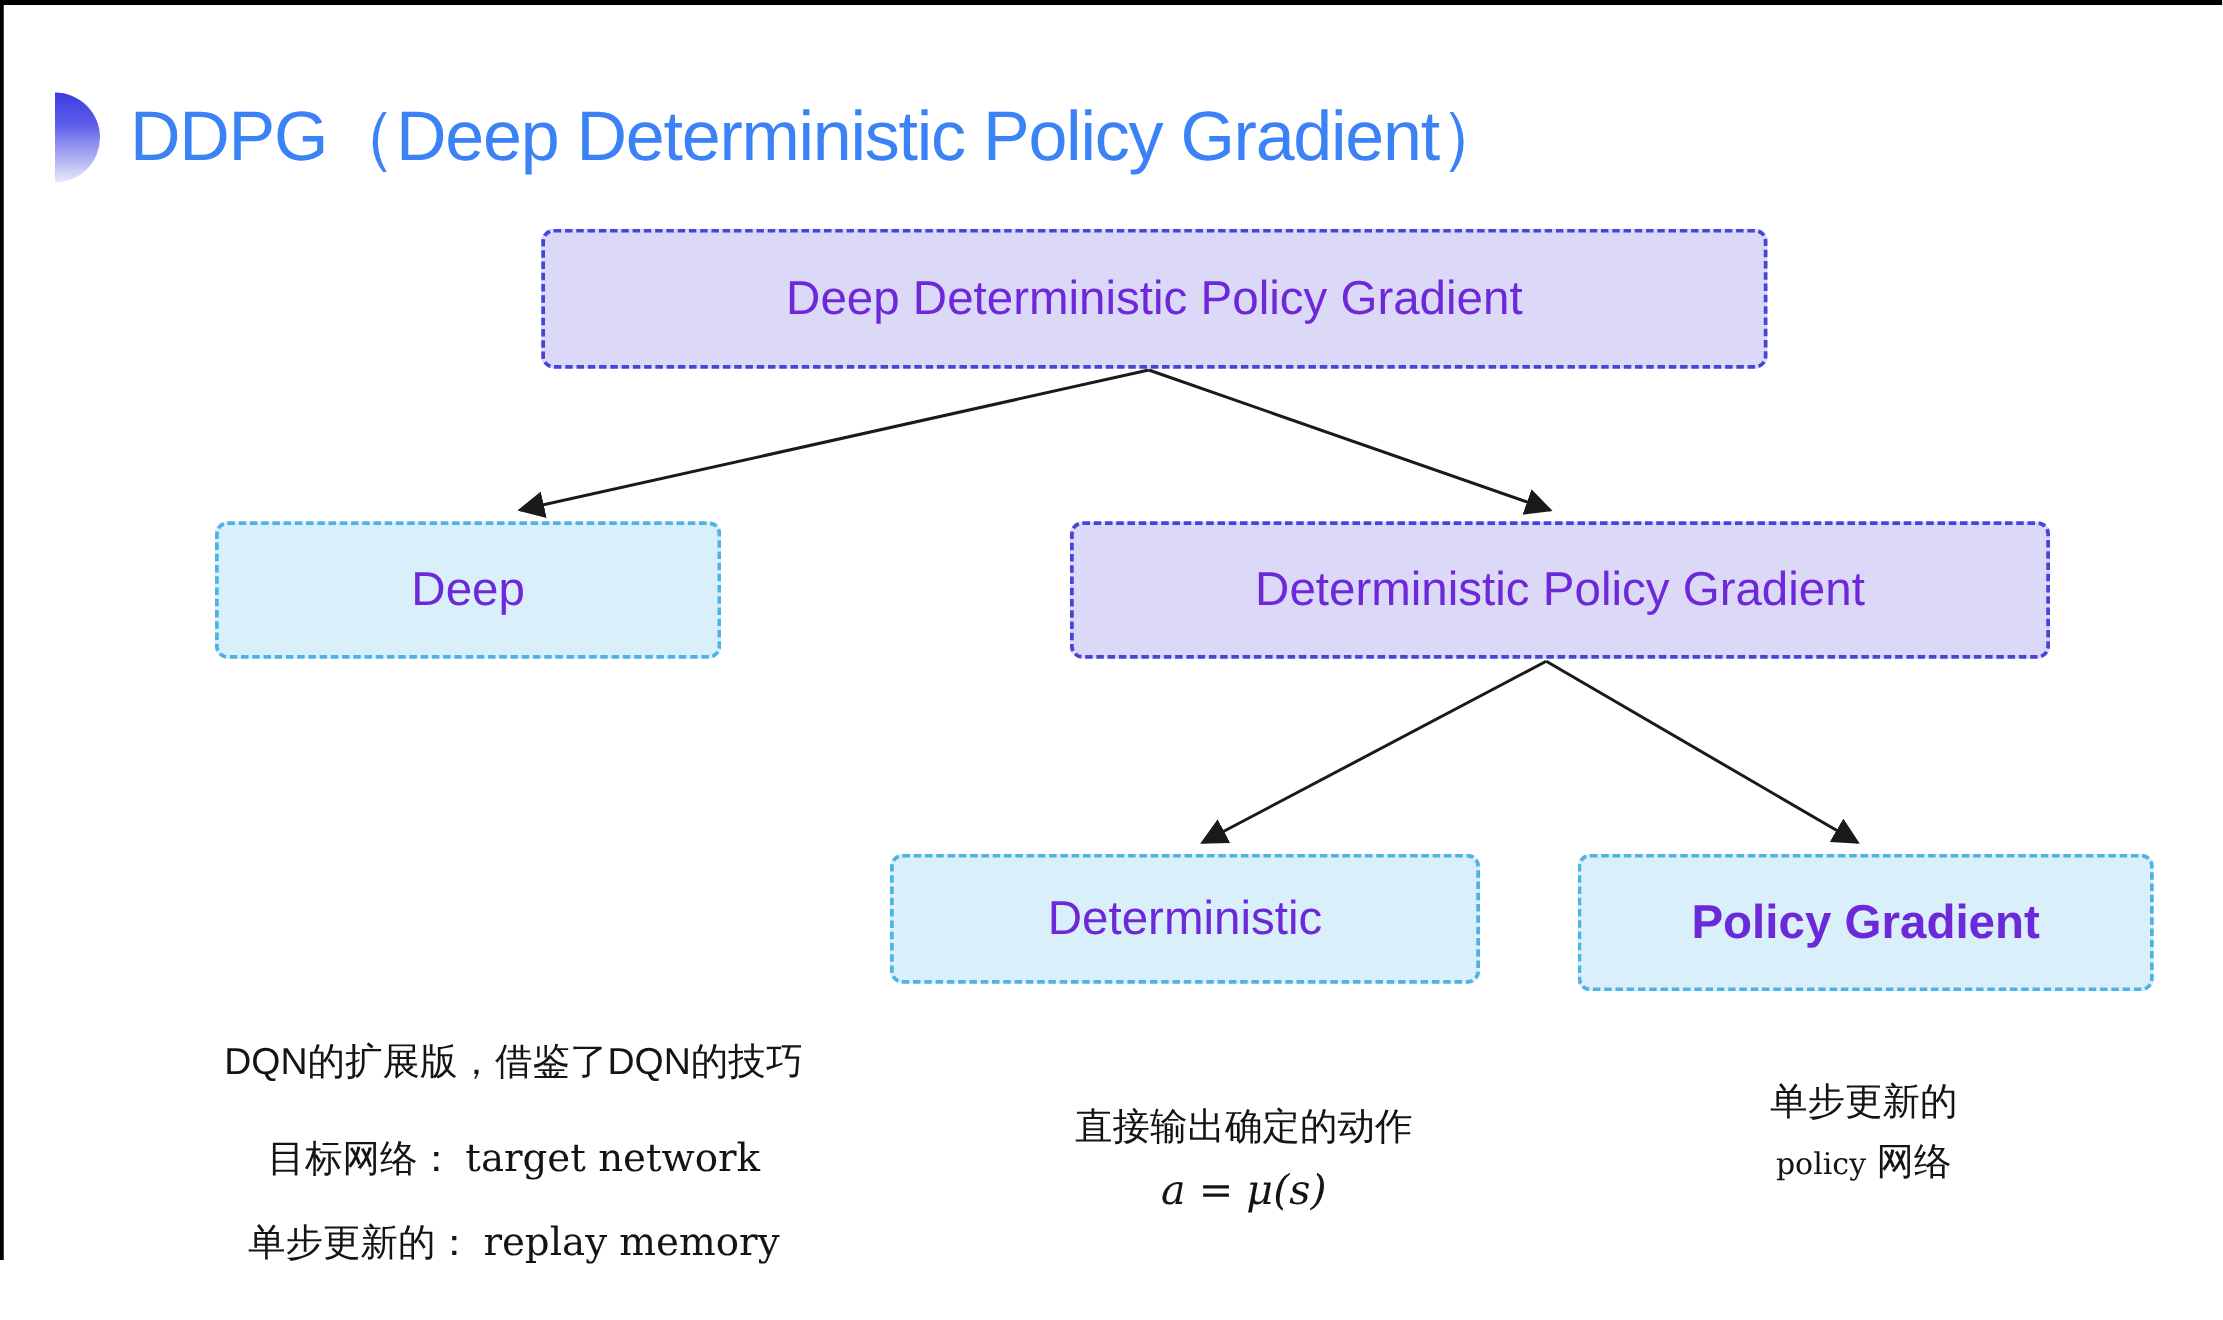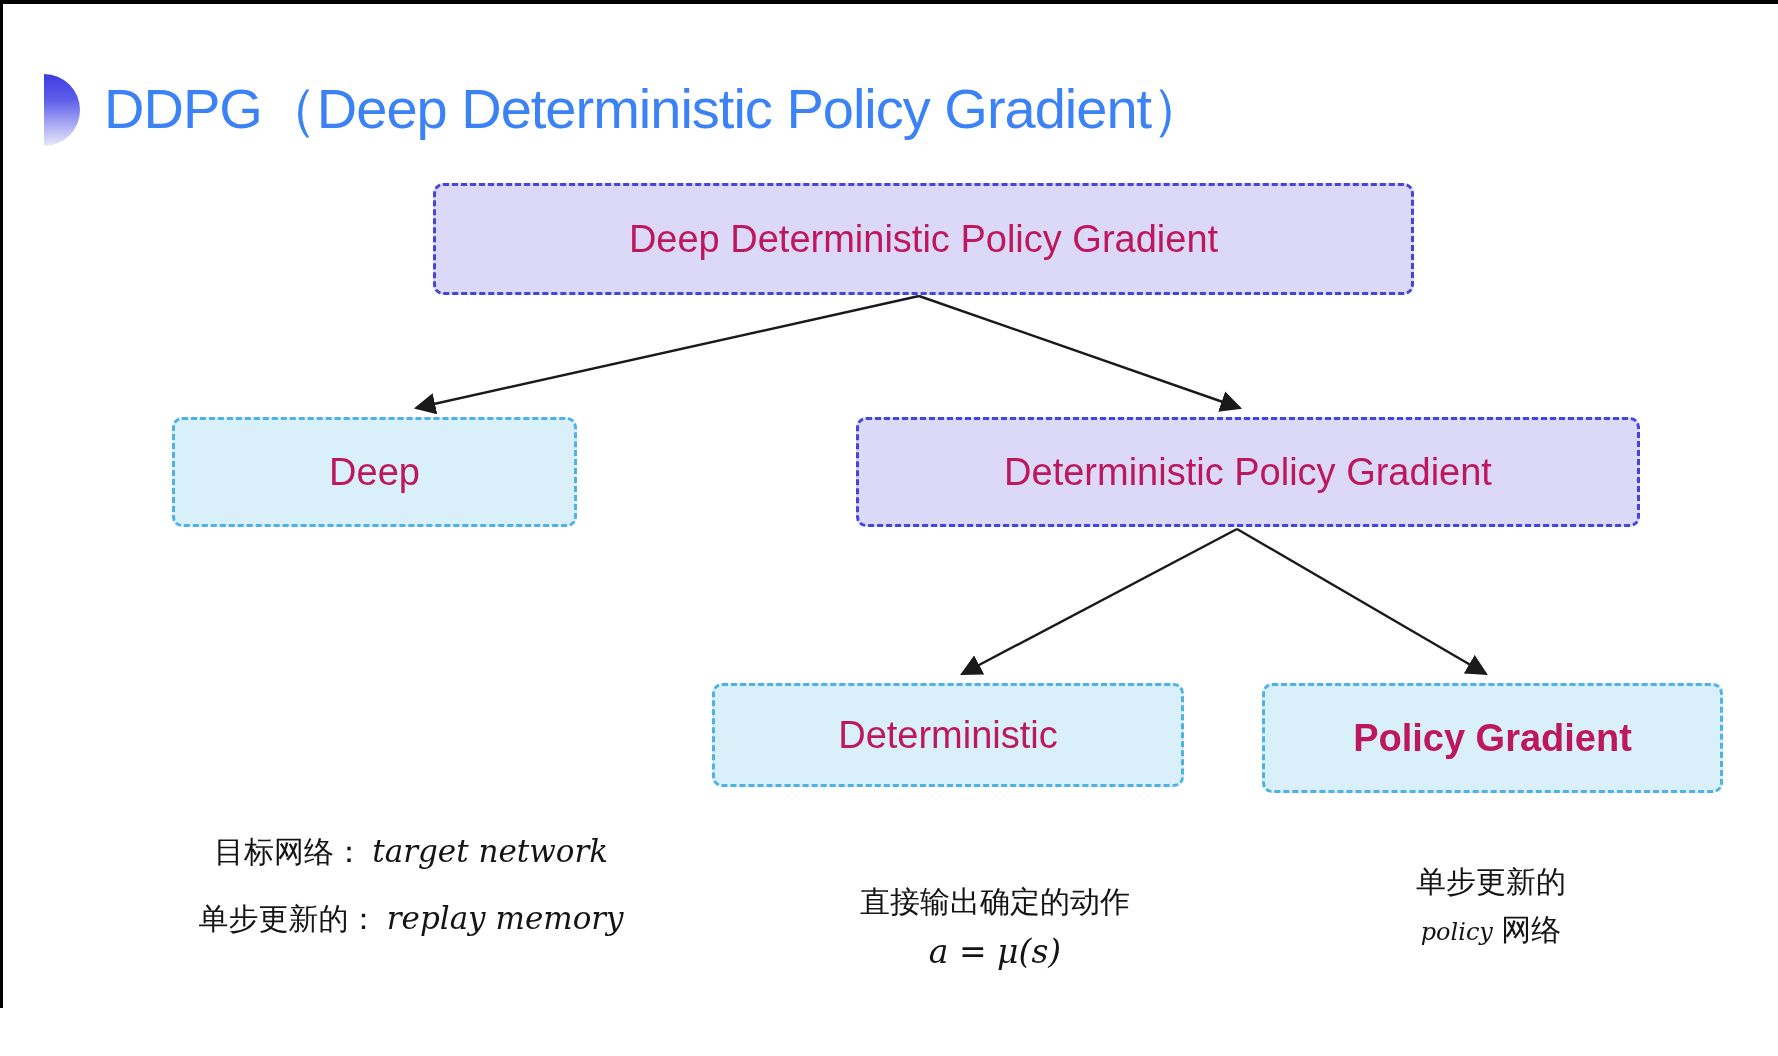--- a/index.html
+++ b/index.html
@@ -23,21 +23,21 @@
     background:linear-gradient(180deg,#3c3ce2 0%,#5d5dea 35%,#a9a9f3 70%,#e9e9fb 100%);
   }
   .page-title {
     font-size:56px; color:#3b82f6; letter-spacing:-1px; white-space:nowrap;
   }
 
   .node {
     position:absolute; box-sizing:border-box;
     display:flex; align-items:center; justify-content:center;
     border-radius:10px;
-    font-size:38px; color:#be185d; white-space:nowrap;
+    font-size:38px; color:#6d28d9; white-space:nowrap;
   }
   .node.purple { background:#dbd8f8; border:3px dashed #4545dc; }
   .node.blue   { background:#d9f0fb; border:3px dashed #4fb2e5; }
 
   .node-root { left:433px; top:183px; width:981px; height:112px; }
   .node-deep { left:172px; top:417px; width:405px; height:110px; }
   .node-dpg  { left:856px; top:417px; width:784px; height:110px; }
   .node-det  { left:712px; top:683px; width:472px; height:104px; }
   .node-pg   { left:1262px; top:683px; width:461px; height:110px;font-weight:bold; }
 
@@ -46,21 +46,21 @@
   .note { position:absolute; text-align:center; color:#141414; }
   .note-deep { left:118px; top:832px; width:586px; }
   .note-det  { left:828px; top:884px; width:334px; }
   .note-pg   { left:1330px; top:864px; width:322px; }
 
   .cjk-line { font-size:30px; line-height:36px; }
   .pair-line { font-size:30px; line-height:38px; }
   .note-deep .cjk-line  { margin-bottom:40px; }
   .note-deep .pair-line { margin-bottom:28px; }
   .term {
-    font-family:"DejaVu Serif", serif; font-style:italic;
+    font-family:"DejaVu Serif", serif; 
     font-size:31px;
   }
   .formula {
     font-family:"DejaVu Serif", serif; font-style:italic;
     font-size:33px; line-height:40px; margin-top:12px;
   }
   .mixed-line { font-size:30px; line-height:40px; margin-top:10px; }
   .mixed-line .term { font-size:24px; }
 </style>
 </head>
@@ -101,20 +101,21 @@
 
   <div class="node blue node-det">
     <span>Deterministic</span>
   </div>
 
   <div class="node blue node-pg">
     <span>Policy Gradient</span>
   </div>
 
   <div class="note note-deep">
+    <div class="cjk-line">DQN的扩展版，借鉴了DQN的技巧</div>
     <div class="pair-line">
       <span>目标网络：</span>
       <span class="term">target network</span>
     </div>
     <div class="pair-line">
       <span>单步更新的：</span>
       <span class="term">replay memory</span>
     </div>
   </div>
 

